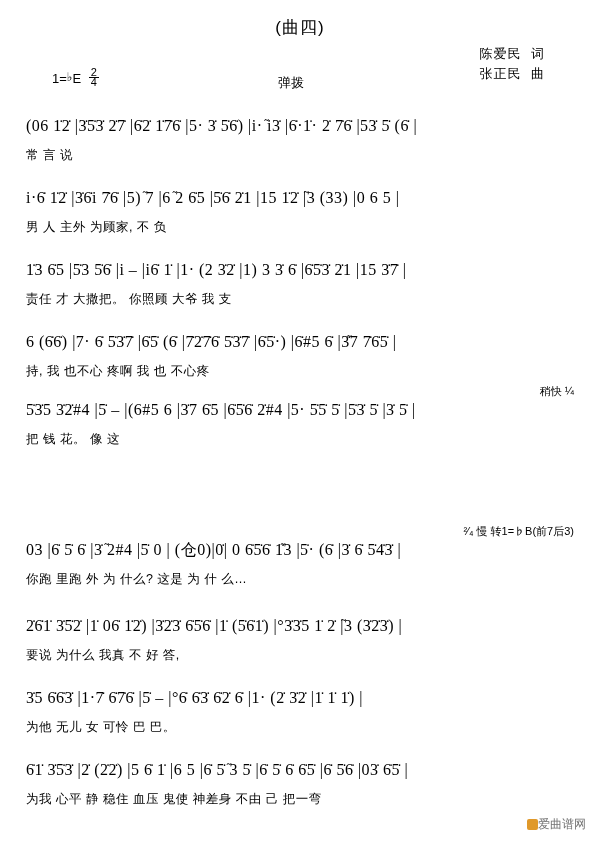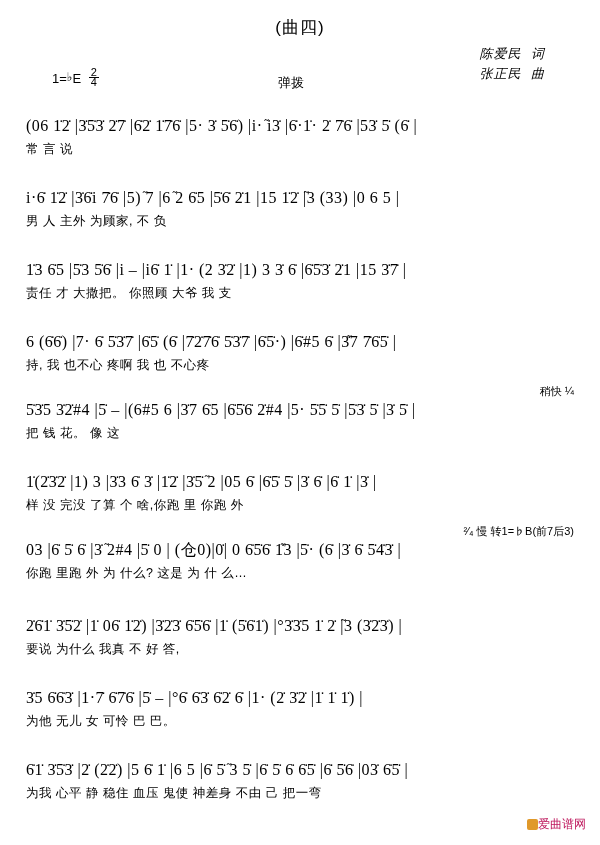--- a/index.html
+++ b/index.html
@@ -22,21 +22,20 @@
     font-size:17px;
     letter-spacing:1px;
     font-family:"Liberation Sans", sans-serif;
   }
   .credits{
     position:absolute;top:44px;right:56px;
     font-size:13px;
     line-height:20px;
     font-family:"Liberation Sans", sans-serif;
     text-align:right;
-    font-style:italic;
   }
   .credits div span.name{letter-spacing:1px;}
   .credits div span.role{margin-left:6px;}
   .keysig{
     position:absolute;top:68px;left:52px;
     font-size:13px;
     font-family:Liberation Sans, sans-serif;
     white-space:nowrap;
   }
   .keysig .flat{font-size:12px;vertical-align:2px;}
@@ -69,33 +68,33 @@
     height:24px;
     line-height:24px;
   }
   .lyr{
     font-size:12.5px;
     font-family:"Liberation Sans", sans-serif;
     white-space:nowrap;
     height:18px;
     line-height:18px;
     letter-spacing:0.5px;
-    margin-top:2px;
+    margin-top:8px;
   }
   .mark{
     font-size:11px;
     font-family:"Liberation Sans", sans-serif;
     white-space:nowrap;
     height:14px;line-height:14px;text-align:right;
   }
   .watermark{
     position:absolute;
     right:14px;bottom:12px;
     font-size:12px;
-    color:#be185d;
+    color:#737373;
     font-family:"Liberation Sans", sans-serif;
     display:flex;align-items:center;
   }
   .wm-dot{
     width:11px;height:11px;border-radius:2px;
     background:#e0992a;display:inline-block;
   }
 </style>
 </head>
 <body>
@@ -148,25 +147,20 @@
     <div class="notes">6 (6̇6̇) |7· 6̇ 5̇3̇7̇ |6̇5̇ (6̇ |7̇2̇7̇6̇ 5̇3̇7̇ |6̇5̇·) |6̇#5 6̇ |3̇᷉7 7̇6̇5̇ |</div>
     <div class="lyr">持,   我 也不心 疼啊              我 也 不心疼</div>
   </div>
 
   <div class="sys" style="top:384px">
     <div class="mark">                                                稍快    ¼</div>
     <div class="notes">5̇3̇5 3̇2̇#4 |5̇ – |(6#5 6 |3̇7 6̇5 |6̇5̇6̇ 2̇#4 |5· 5̇5̇ 5̇ |5̇3̇ 5̇ |3̇ 5̇ |</div>
     <div class="lyr">把  钱  花。                                        像  这</div>
   </div>
 
-  <div class="sys" style="top:456px">
-    <div class="mark"></div>
-    <div class="notes">1̇(2̇3̇2̇ |1) 3 |3̇3 6̇ 3̇ |1̇2̇ |3̇5̇ ᷉2 |05 6̇ |6̇5̇ 5̇ |3̇ 6̇ |6̇ 1̇ |3̇ |</div>
-    <div class="lyr">样      没 完没 了算 个  啥,你跑    里 你跑     外</div>
-  </div>
 
   <div class="sys" style="top:524px">
     <div class="mark">                                                       ²⁄₄ 慢                          转1=♭B(前7后3)</div>
     <div class="notes">03 |6̇ 5̇ 6̇ |3̇ ᷉2#4 |5̇ 0 | (仓0)|0̇| 0 6̇5̇6̇ 1̇᷉3 |5̇· (6̇ |3̇ 6̇ 5̇4̇3̇ |</div>
     <div class="lyr">你跑 里跑 外 为 什么?            这是 为 什 么…</div>
   </div>
 
   <div class="sys" style="top:600px">
     <div class="mark"></div>
     <div class="notes">2̇6̇1̇ 3̇5̇2̇ |1̇ 06̇ 1̇2̇) |3̇2̇3̇ 6̇5̇6̇ |1̇ (5̇6̇1̇) |°3̇3̇5 1̇ 2̇ |᷉3 (3̇2̇3̇) |</div>

